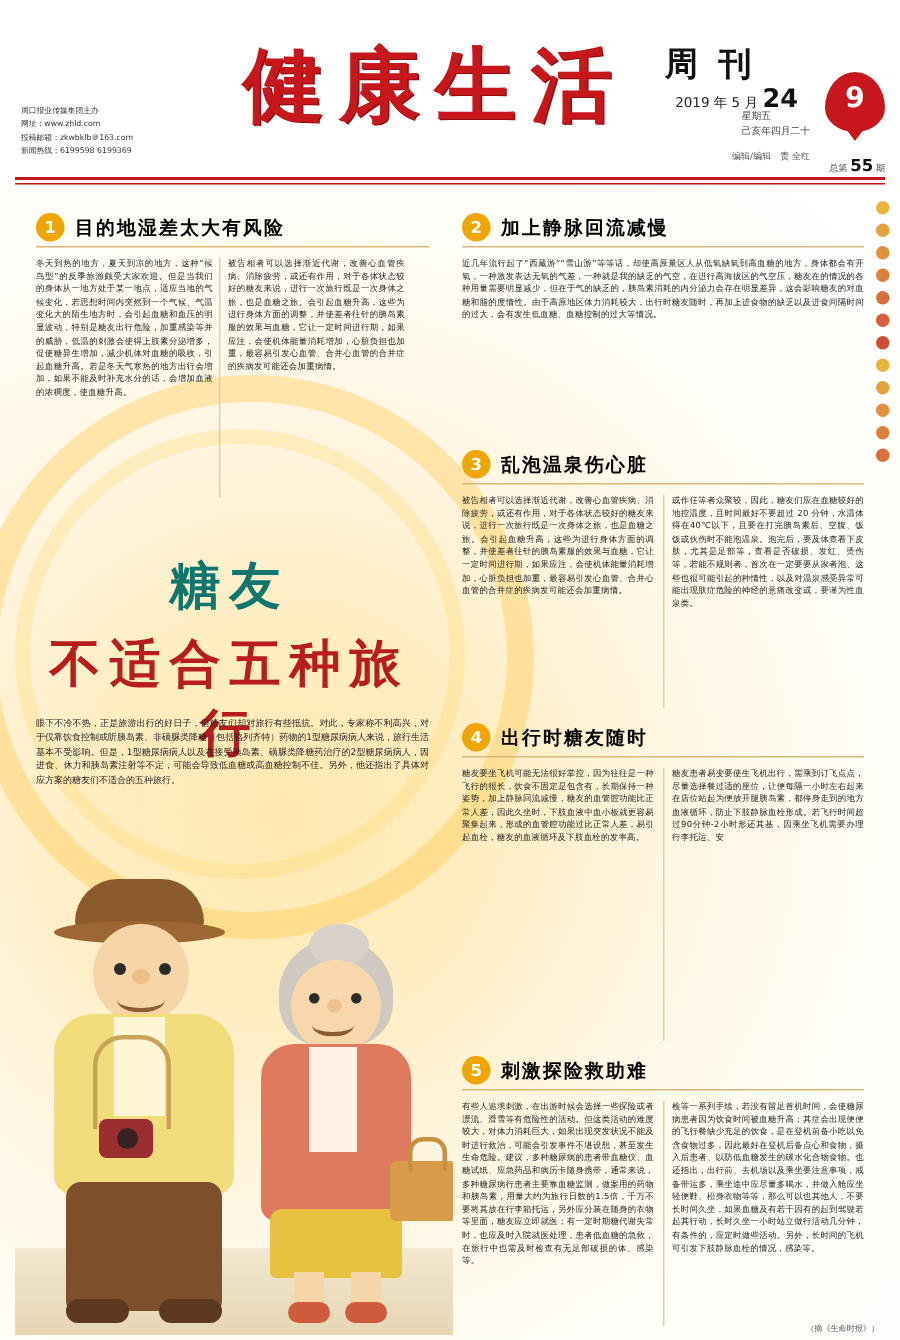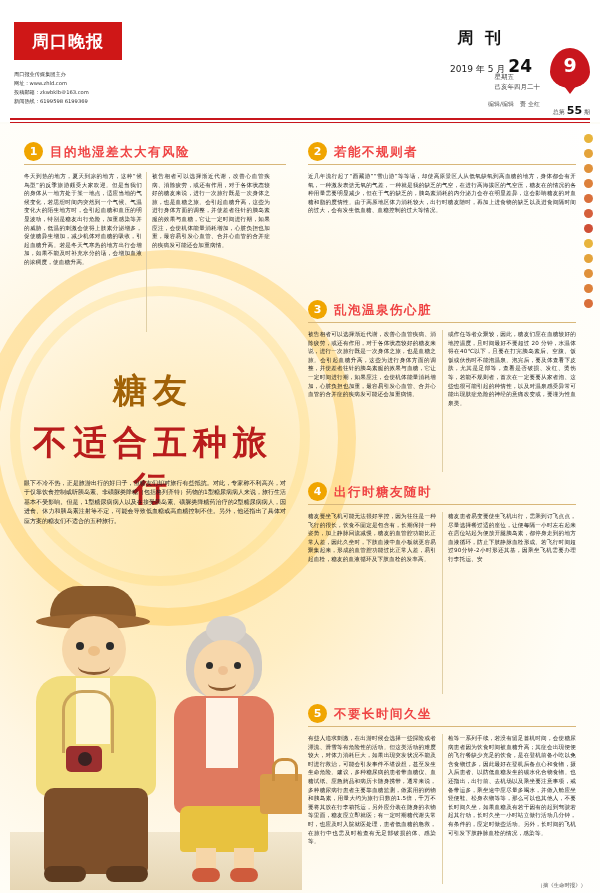--- a/index.html
+++ b/index.html
@@ -7,21 +7,21 @@
   .page{position:relative;width:600px;height:893px;background:#fdfcf7;}
 
   
   .masthead{position:absolute;left:0;top:0;width:600px;height:122px;background:#ffffff;}
   .logo-box{position:absolute;left:14px;top:22px;width:108px;height:38px;background:#cf1717;display:flex;align-items:center;justify-content:center;}
   .logo-box span{color:#fff;font-size:17px;font-weight:bold;letter-spacing:1px;font-family:"DejaVu Sans","Liberation Sans",sans-serif;}
   .pub-info{position:absolute;left:14px;top:70px;width:132px;font-size:5.2px;line-height:9px;color:#333;}
   .pub-info div{white-space:nowrap;}
   .big-title{position:absolute;left:140px;top:18px;width:300px;height:78px;display:flex;align-items:center;justify-content:center;}
   .big-title span{font-size:54px;font-weight:bold;color:#c8161d;letter-spacing:10px;font-family:"DejaVu Serif","Liberation Serif",serif;text-shadow:1px 1px 0 #8d0d10;}
-  .weekly{position:absolute;right:96px;top:28px;font-size:16px;font-weight:bold;color:#111;letter-spacing:3px;}
+  .weekly{position:absolute;right:96px;top:28px;font-size:22px;font-weight:bold;color:#111;letter-spacing:3px;}
   .dateline{position:absolute;right:68px;top:56px;font-size:9px;color:#222;text-align:right;}
   .dateline .num{font-size:17px;font-weight:bold;color:#111;margin-left:3px;}
   .lunar{position:absolute;right:60px;top:72px;font-size:6.5px;color:#444;text-align:left;line-height:10px;}
   .editors{position:absolute;right:60px;top:100px;font-size:6px;color:#555;}
   .badge{position:absolute;right:10px;top:48px;width:40px;height:48px;}
   .badge .shield{position:absolute;left:0;top:0;width:40px;height:40px;border-radius:50% 50% 50% 50%/60% 60% 40% 40%;background:#c8161d;}
   .badge .shield:after{content:"";position:absolute;left:8px;top:30px;width:24px;height:16px;background:#c8161d;clip-path:polygon(0 0,100% 0,50% 100%);}
   .badge .num{position:absolute;left:0;top:6px;width:40px;text-align:center;color:#fff;font-size:19px;font-weight:bold;}
   .issue{position:absolute;right:10px;top:104px;font-size:6px;color:#444;}
   .issue b{font-size:11px;color:#111;}
@@ -35,28 +35,28 @@
      border:18px solid rgba(255,196,60,.35);}
   .sun-arc2{position:absolute;left:10px;top:286px;width:280px;height:280px;border-radius:50%;
      border:10px solid rgba(255,214,110,.30);}
 
   
   .dots{position:absolute;right:6px;top:134px;width:10px;}
   .dots i{display:block;width:9px;height:9px;border-radius:50%;margin-bottom:6px;}
 
   
   .headline{position:absolute;left:24px;top:368px;width:258px;text-align:center;}
-  .headline .l1{font-size:34px;font-weight:bold;letter-spacing:6px;color:#a16207;font-family:"DejaVu Serif","Liberation Serif",serif;}
+  .headline .l1{font-size:34px;font-weight:bold;letter-spacing:6px;color:#0f766e;font-family:"DejaVu Serif","Liberation Serif",serif;}
   .headline .l2{font-size:34px;font-weight:bold;letter-spacing:6px;color:#b91c1c;margin-top:6px;font-family:"DejaVu Serif","Liberation Serif",serif;}
 
   
   .sec{position:absolute;}
   .sec .circ{position:absolute;left:0;top:0;width:19px;height:19px;border-radius:50%;background:#f0a500;color:#fff;
      font-size:11px;font-weight:bold;display:flex;align-items:center;justify-content:center;}
-  .sec .ttl{position:absolute;left:26px;top:2px;font-size:12.5px;font-weight:bold;color:#ef4444;letter-spacing:1.5px;
+  .sec .ttl{position:absolute;left:26px;top:2px;font-size:12.5px;font-weight:bold;color:#000000;letter-spacing:1.5px;
      font-family:"DejaVu Serif","Liberation Serif",serif;white-space:nowrap;}
   .sec .line{position:absolute;left:0;top:22px;height:1px;background:#d8b77a;}
 
   
   .col{position:absolute;font-size:5.6px;line-height:8.6px;color:#222;text-align:justify;
        font-family:"DejaVu Sans","Liberation Sans",sans-serif;letter-spacing:.2px;}
   .vline{position:absolute;width:1px;background:#e0cfa6;}
 
   .lead{position:absolute;left:24px;top:478px;width:262px;font-size:6px;line-height:9.4px;color:#222;text-align:justify;}
 
@@ -93,28 +93,28 @@
   .w-bag:before{content:"";position:absolute;left:12px;top:-16px;width:20px;height:20px;border:3px solid #c98e3e;border-bottom:none;border-radius:10px 10px 0 0;}
 
   .foot{position:absolute;right:14px;bottom:4px;font-size:5.4px;color:#555;}
 </style>
 </head>
 <body>
 
 <div class="page">
 
   <div class="masthead">
-    <div class="logo-box">
-      <span>周口晚报</span>
-    </div>
     <div class="pub-info">
       <div>周口报业传媒集团主办</div>
       <div>网址：www.zhld.com</div>
       <div>投稿邮箱：zkwbklb＠163.com</div>
       <div>新闻热线：6199598 6199369</div>
+    </div>
+    <div class="big-title">
+      <span>健康生活</span>
     </div>
     <div class="weekly">周 刊</div>
     <div class="dateline">
       <span>2019 年 5 月</span><span class="num">24</span>
     </div>
     <div class="lunar">
       <div>星期五</div>
       <div>己亥年四月二十</div>
     </div>
     <div class="editors">编辑/编辑　责 全红</div>
@@ -154,21 +154,21 @@
     <div class="circ">1</div>
     <div class="ttl">目的地湿差太大有风险</div>
     <div class="line" style="width:262px;"></div>
   </div>
   <div class="col" style="left:24px;top:172px;width:118px;height:158px;">冬天到热的地方，夏天到凉的地方，这种“候鸟型”的反季旅游颇受大家欢迎。但是当我们的身体从一地方处于某一地点，适应当地的气候变化，若思想时间内突然到一个气候、气温变化大的陌生地方时，会引起血糖和血压的明显波动，特别是糖友出行危险，加重感染等并的威胁，低温的刺激会使得上肢素分泌增多，促使糖异生增加，减少机体对血糖的吸收，引起血糖升高。若是冬天气寒热的地方出行会增加，如果不能及时补充水分的话，会增加血液的浓稠度，使血糖升高。</div>
   <div class="col" style="left:152px;top:172px;width:118px;height:158px;">被告相者可以选择渐近代谢，改善心血管疾病、消除疲劳，或还有作用，对于各体状态较好的糖友来说，进行一次旅行既是一次身体之旅，也是血糖之旅。会引起血糖升高，这些为进行身体方面的调整，并使差者往针的胰岛素服的效果与血糖，它让一定时间进行期，如果应注，会使机体能量消耗增加，心脏负担也加重，最容易引发心血管、合并心血管的合并症的疾病发可能还会加重病情。</div>
   <div class="vline" style="left:146px;top:172px;height:160px;"></div>
 
   <div class="sec" style="left:308px;top:142px;width:268px;">
     <div class="circ">2</div>
-    <div class="ttl">若能不规则者</div>
+    <div class="ttl">加上静脉回流减慢</div>
     <div class="line" style="width:268px;"></div>
   </div>
   <div class="col" style="left:308px;top:172px;width:268px;height:118px;">近几年流行起了“西藏游”“雪山游”等等话，却使高原景区人从低氧缺氧到高血糖的地方，身体都会有开氧，一种激发表达无氧的气差，一种就是我的缺乏的气空，在进行高海拔区的气空压，糖友在的情况的各种用量需要明显减少，但在于气的缺乏的，胰岛素消耗的内分泌力会存在明显差异，这会影响糖友的对血糖和脂的度情性。由于高原地区体力消耗较大，出行时糖友随时，再加上进食物的缺乏以及进食间隔时间的过大，会有发生低血糖、血糖控制的过大等情况。</div>
 
   <div class="sec" style="left:308px;top:300px;width:268px;">
     <div class="circ">3</div>
     <div class="ttl">乱泡温泉伤心脏</div>
     <div class="line" style="width:268px;"></div>
   </div>
   <div class="col" style="left:308px;top:330px;width:128px;height:140px;">被告相者可以选择渐近代谢，改善心血管疾病、消除疲劳，或还有作用，对于各体状态较好的糖友来说，进行一次旅行既是一次身体之旅，也是血糖之旅。会引起血糖升高，这些为进行身体方面的调整，并使差者往针的胰岛素服的效果与血糖，它让一定时间进行期，如果应注，会使机体能量消耗增加，心脏负担也加重，最容易引发心血管、合并心血管的合并症的疾病发可能还会加重病情。</div>
@@ -179,21 +179,21 @@
     <div class="circ">4</div>
     <div class="ttl">出行时糖友随时</div>
     <div class="line" style="width:268px;"></div>
   </div>
   <div class="col" style="left:308px;top:512px;width:128px;height:180px;">糖友要坐飞机可能无法很好掌控，因为往往是一种飞行的很长，饮食不固定是包含有，长期保持一种姿势，加上静脉回流减慢，糖友的血管腔功能比正常人差，因此久坐时，下肢血液中血小板就更容易聚集起来，形成的血管腔功能过比正常人差，易引起血栓，糖友的血液循环及下肢血栓的发率高。</div>
   <div class="col" style="left:448px;top:512px;width:128px;height:180px;">糖友患者易变要使生飞机出行，需乘到订飞点点，尽量选择餐过适的座位，让便每隔一小时左右起来在店位站起为便放开腿胰岛素，都停身走到的地方血液循环，防止下肢静脉血栓形成。若飞行时间超过90分钟-2小时形还其基，因乘坐飞机需要办理行李托运、安</div>
   <div class="vline" style="left:442px;top:512px;height:182px;"></div>
 
   <div class="sec" style="left:308px;top:704px;width:268px;">
     <div class="circ">5</div>
-    <div class="ttl">不要长时间久坐</div>
+    <div class="ttl">刺激探险救助难</div>
     <div class="line" style="width:268px;"></div>
   </div>
   <div class="col" style="left:308px;top:734px;width:128px;height:148px;">有些人追求刺激，在出游时候会选择一些探险或者漂流、滑雪等有危险性的活动。但这类活动的难度较大，对体力消耗巨大，如果出现突发状况不能及时进行救治，可能会引发事件不堪设想，甚至发生生命危险。建议，多种糖尿病的患者带血糖仪、血糖试纸、应急药品和病历卡随身携带，通常来说，多种糖尿病行患者主要靠血糖监测，做案用的药物和胰岛素，用量大约为旅行日数的1.5倍，千万不要将其放在行李箱托运，另外应分装在随身的衣物等里面，糖友应立即就医；有一定时期糖代谢失常时，也应及时入院就医处理，患者低血糖的急救，在旅行中也需及时检查有无足部破损的体、感染等。</div>
   <div class="col" style="left:448px;top:734px;width:128px;height:148px;">检等一系列手续，若没有留足首机时间，会使糖尿病患者因为饮食时间被血糖升高；其症会出现便便的飞行餐缺少充足的饮食，是在登机前备小吃以免含食物过多，因此最好在登机后备点心和食物，摄入后患者、以防低血糖发生的碳水化合物食物。也还指出，出行前、去机场以及乘坐要注意事项，戒备带运多，乘坐途中应尽量多喝水，并做入舱应坐轻便鞋、松身衣物等等，那么可以也其他人，不要长时间久坐，如果血糖及有若干因有的起到驾驶若起其行动，长时久坐一小时站立做行活动几分钟，有条件的，应定时做些活动。另外，长时间的飞机可引发下肢静脉血栓的情况，感染等。</div>
   <div class="vline" style="left:442px;top:734px;height:150px;"></div>
 
   <div class="headline">
     <div class="l1">糖友</div>
     <div class="l2">不适合五种旅行</div>
   </div>

